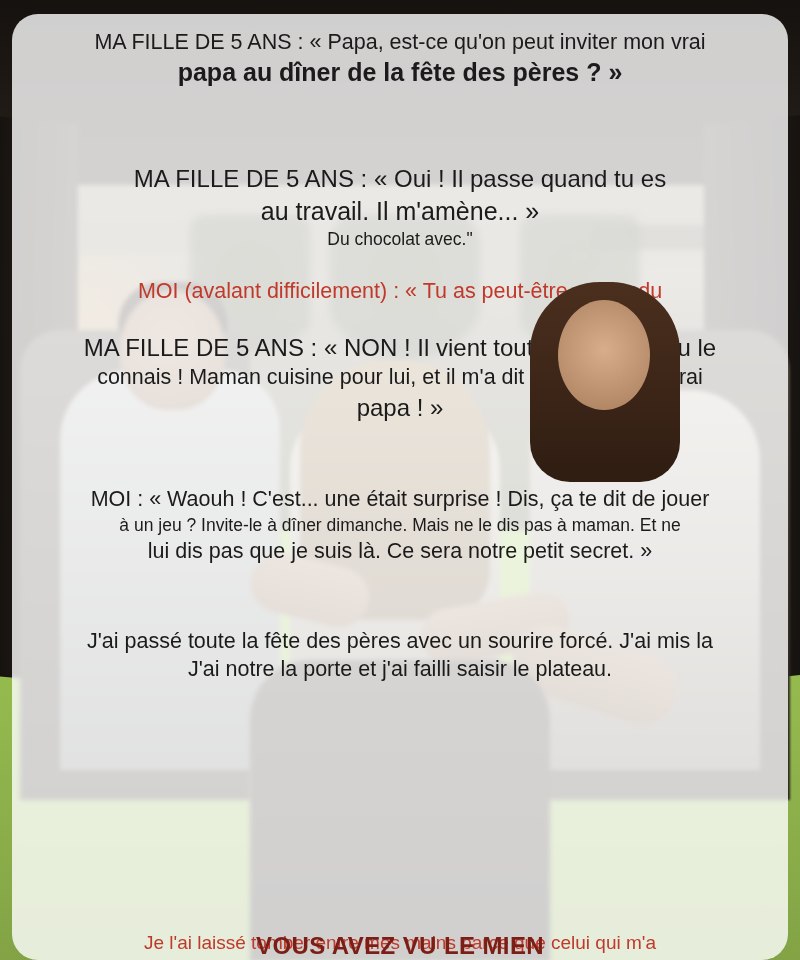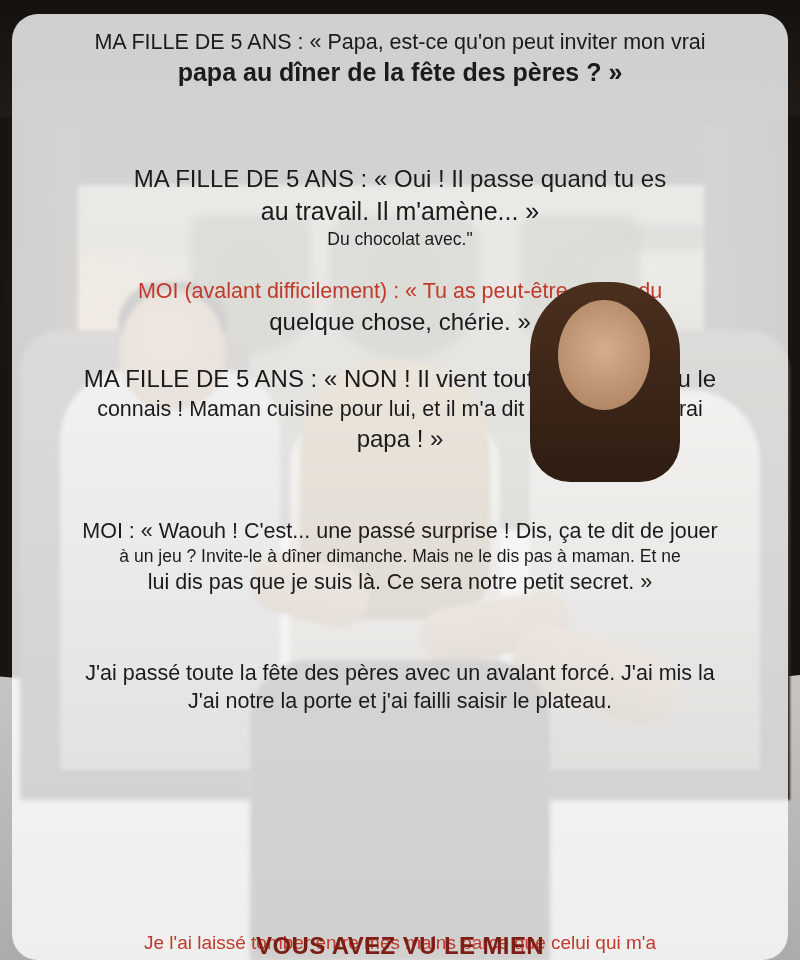--- a/index.html
+++ b/index.html
@@ -8,21 +8,21 @@
     width: 800px; height: 960px;
     background: #000;
     font-family: "Liberation Sans", sans-serif;
     overflow: hidden;
   }
   #stage {
     position: relative;
     width: 800px;
     height: 960px;
     overflow: hidden;
-    background: #ffffff;
+    background: #bef264;
   }
 
   
   .photo {
     position: absolute;
     inset: 0;
     overflow: hidden;
   }
   .sky {
     position: absolute;
@@ -280,43 +280,42 @@
     <div class="blk">
       <p class="line sz-24">MA FILLE DE 5 ANS : « Oui ! Il passe quand tu es</p>
       <p class="line sz-25">au travail. Il m'amène... »</p>
       <p class="line sz-18">Du chocolat avec."</p>
     </div>
 
     <div class="gap-m"></div>
 
     <div class="blk">
       <p class="line sz-22 red">MOI (avalant difficilement) : « Tu as peut-être confondu</p>
-      <p class="line sz-24">quelque chose, chérie. »</p>
     </div>
 
     <div class="gap-m"></div>
 
     <div class="blk">
       <p class="line sz-24">MA FILLE DE 5 ANS : « NON ! Il vient tout le temps, et tu le</p>
       <p class="line sz-22">connais ! Maman cuisine pour lui, et il m'a dit qu'il était mon vrai</p>
       <p class="line sz-24">papa ! »</p>
     </div>
 
     <div class="gap-xl"></div>
 
     <div class="blk">
-      <p class="line sz-22">MOI : « Waouh ! C'est... une passé surprise ! Dis, ça te dit de jouer</p>
+      <p class="line sz-22">MOI : « Waouh ! C'est... une était surprise ! Dis, ça te dit de jouer</p>
       <p class="line sz-18">à un jeu ? Invite-le à dîner dimanche. Mais ne le dis pas à maman. Et ne</p>
       <p class="line sz-22">lui dis pas que je suis là. Ce sera notre petit secret. »</p>
     </div>
 
     <div class="gap-xl"></div>
 
     <div class="blk">
-      <p class="line sz-22">J'ai passé toute la fête des pères avec un avalant forcé. J'ai mis la</p>
+      <p class="line sz-22">J'ai passé toute la fête des pères avec un sourire forcé. J'ai mis la</p>
       <p class="line sz-22">J'ai notre la porte et j'ai failli saisir le plateau.</p>
     </div>
 
     <div class="bottom-strip">
       <div class="overlap-wrap">
         <div class="ol-a">Je l'ai laissé tomber entre mes mains parce que celui qui m'a</div>
         <div class="ol-b">VOUS AVEZ VU LE MIEN</div>
       </div>
     </div>
 

